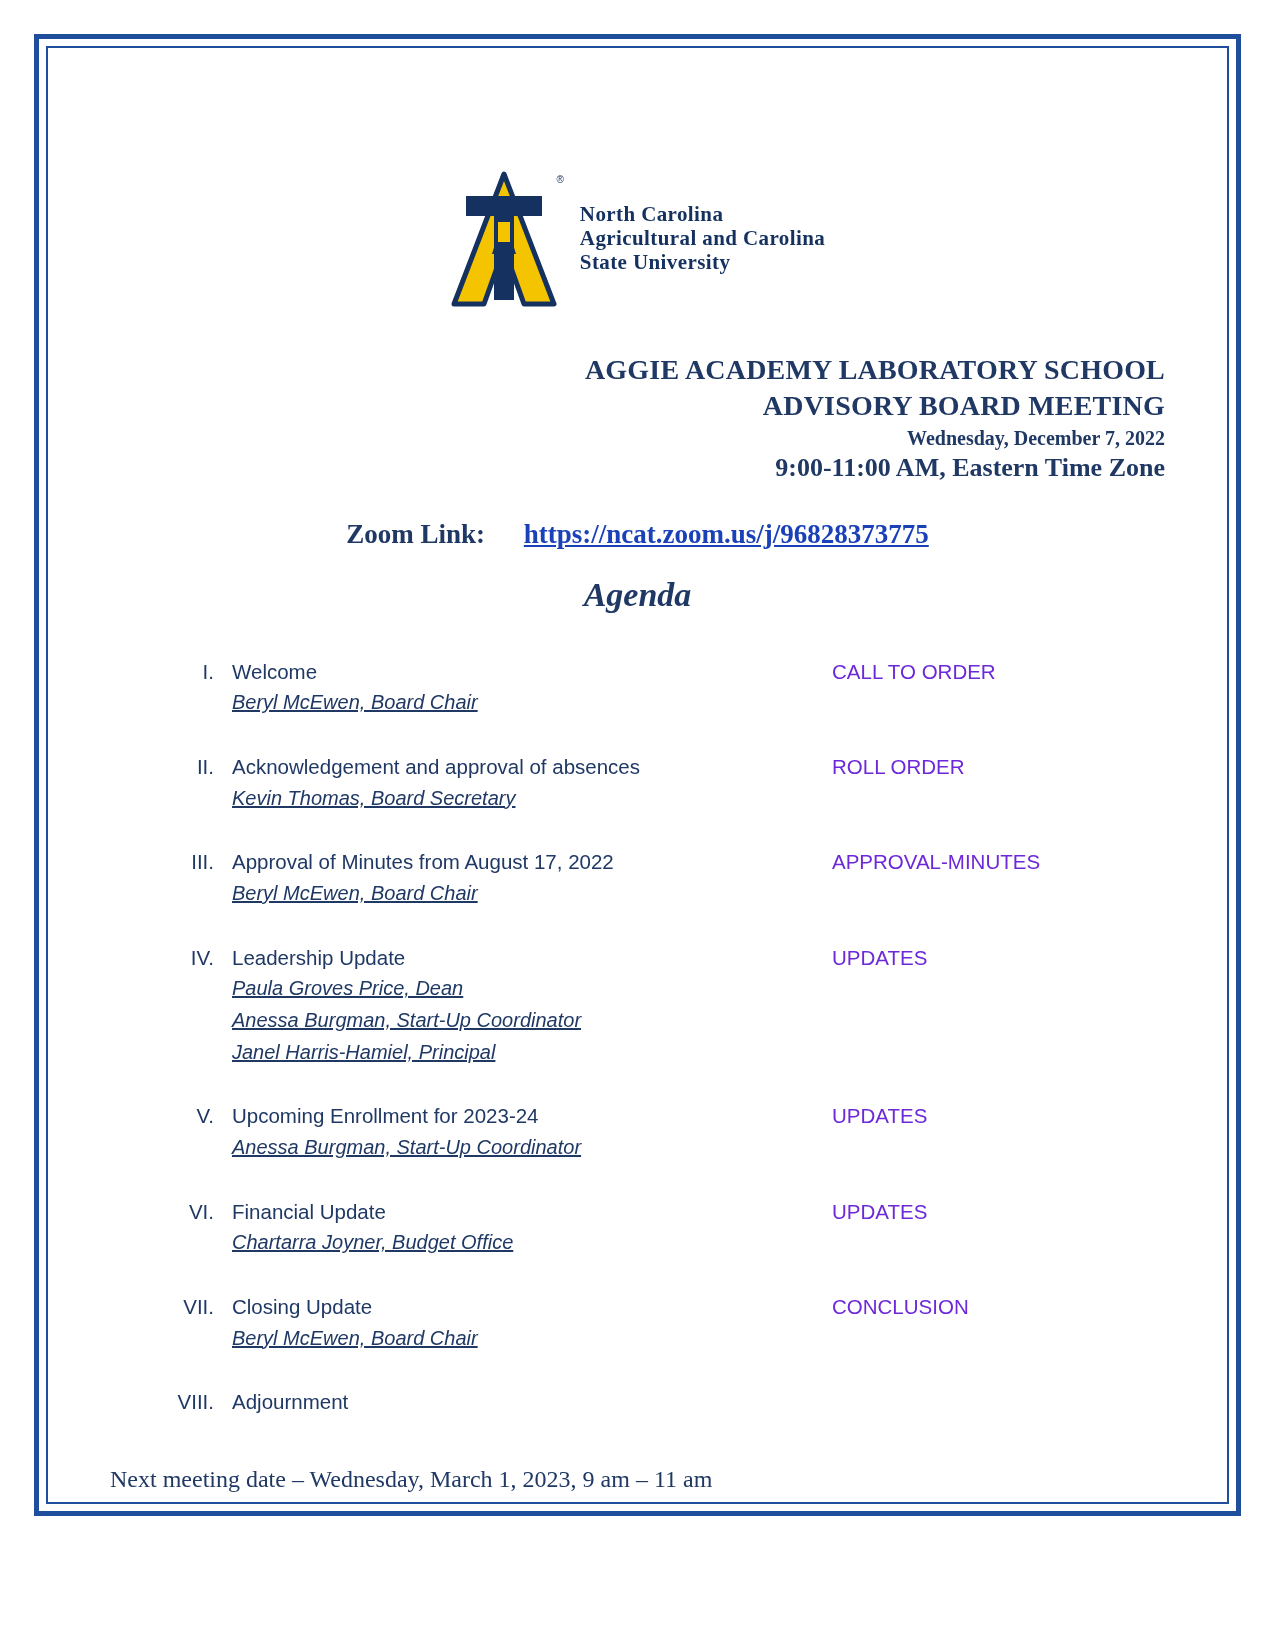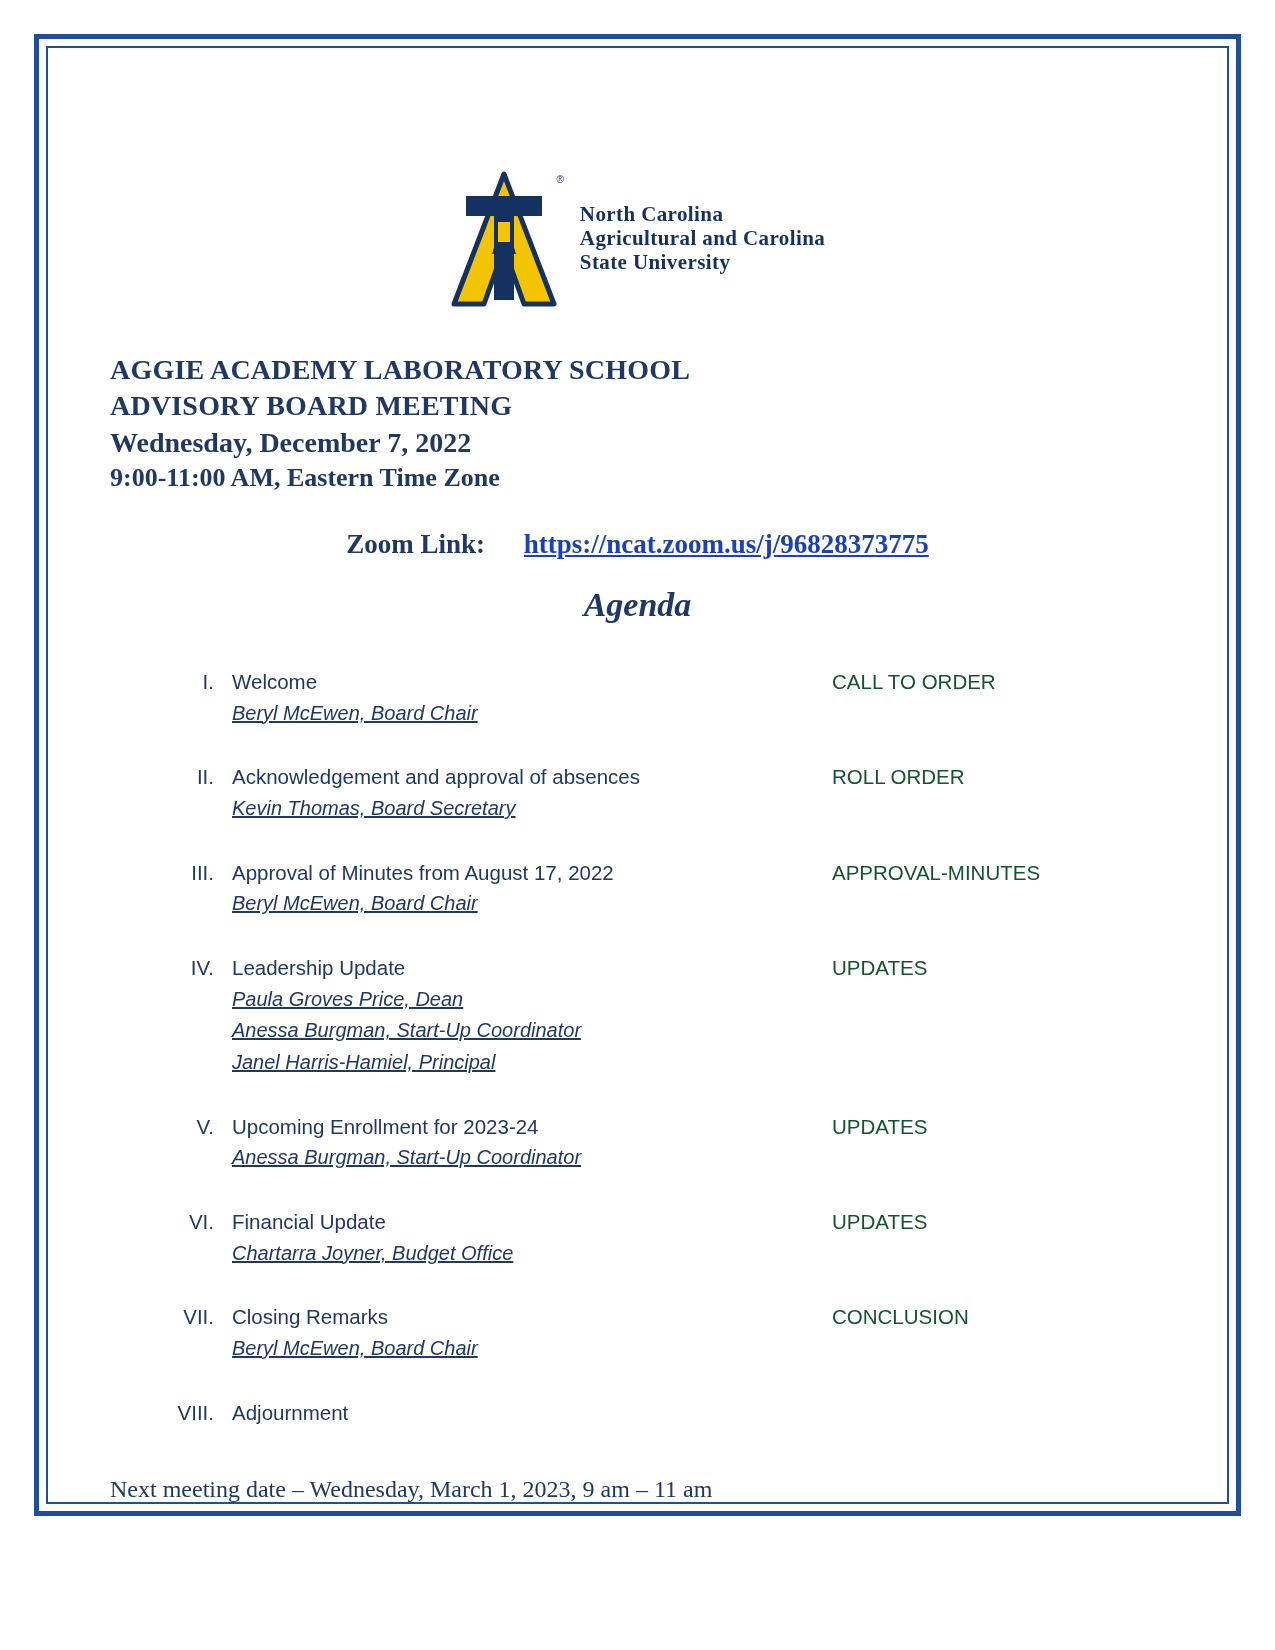--- a/index.html
+++ b/index.html
@@ -72,30 +72,30 @@
     font-family: "Liberation Serif", serif;
     color: #14315f;
     font-weight: bold;
     line-height: 1.13;
     letter-spacing: 0.4px;
   }
   .wordmark div { font-size: 21px; }
 
   
   .title-block {
-    text-align: left;
+    text-align: right;
     margin-top: 44px;
     font-family: "Liberation Serif", serif;
     color: #1f3864;
     font-weight: bold;
     line-height: 1.30;
   }
   .title-block .l1 { font-size: 28px; letter-spacing: 0.2px; }
   .title-block .l2 { font-size: 28px; letter-spacing: 0.2px; }
-  .title-block .l3 { font-size: 28px; }
+  .title-block .l3 { font-size: 20px; }
   .title-block .l4 { font-size: 26px; }
 
   .zoom-line {
     text-align: center;
     margin-top: 34px;
     font-family: "Liberation Serif", serif;
     font-size: 27px;
     font-weight: bold;
     color: #1f3864;
   }
@@ -145,21 +145,21 @@
   .topic {
     width: 600px;
     flex: none;
     font-size: 20.5px;
     color: #1f3864;
     line-height: 1.55;
   }
   .tag {
     flex: 1 1 auto;
     font-size: 20.5px;
-    color: #14532d;
+    color: #6d28d9;
     line-height: 1.55;
   }
   .presenter {
     font-size: 20px;
     font-style: italic;
     color: #1f3864;
     line-height: 1.58;
     text-decoration: underline;
   }
 
@@ -283,21 +283,21 @@
           <div class="tag">UPDATES</div>
         </div>
         <div class="presenter">Chartarra Joyner, Budget Office</div>
       </div>
     </div>
 
     <div class="agenda-item">
       <div class="num">VII.</div>
       <div class="body">
         <div class="row-main">
-          <div class="topic">Closing Remarks</div>
+          <div class="topic">Closing Update</div>
           <div class="tag">CONCLUSION</div>
         </div>
         <div class="presenter">Beryl McEwen, Board Chair</div>
       </div>
     </div>
 
     <div class="agenda-item">
       <div class="num">VIII.</div>
       <div class="body">
         <div class="row-main">

